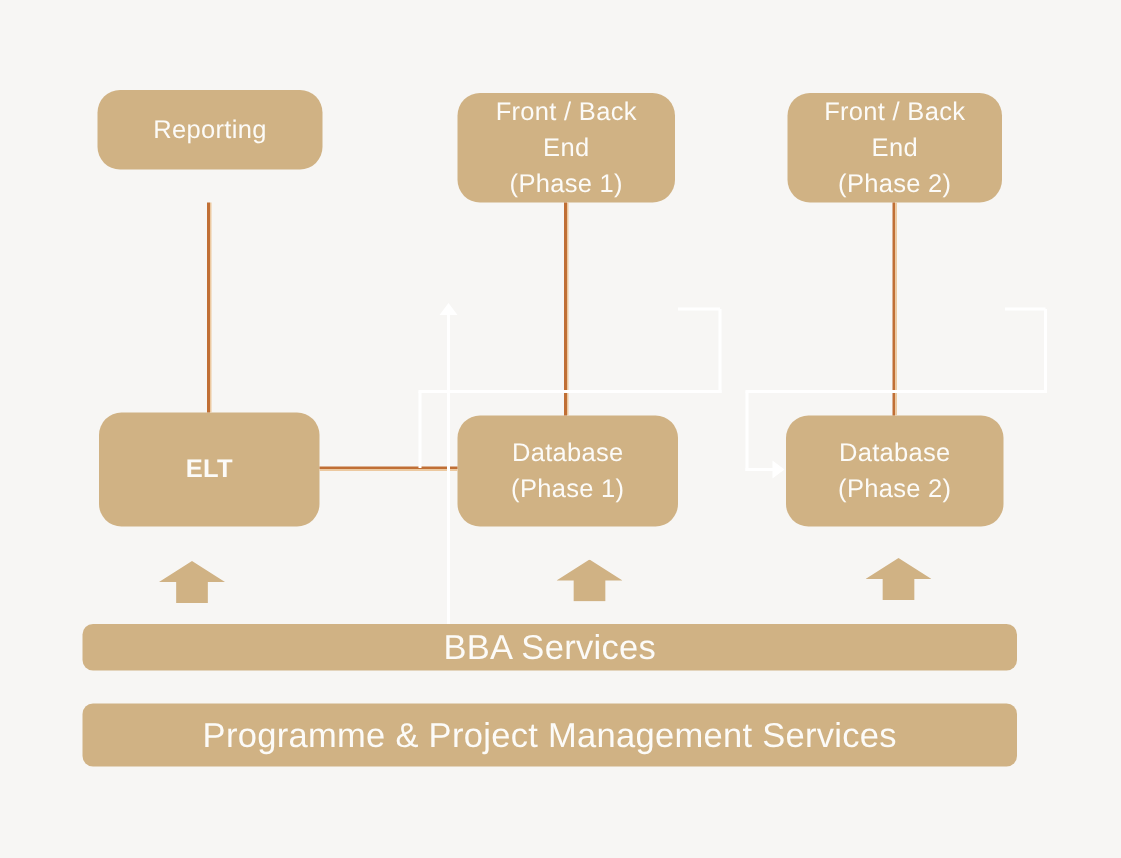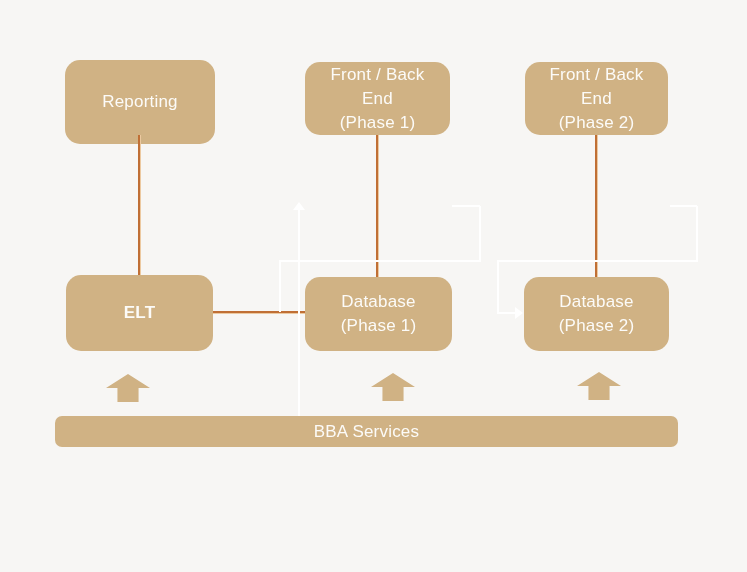--- a/index.html
+++ b/index.html
@@ -37,21 +37,21 @@
     letter-spacing:.2px;
   }
   .bar{
     position:absolute;
     background:var(--tan);
     border-radius:7px;
     color:var(--text);
     display:flex;
     align-items:center;
     justify-content:center;
-    font-size:17px;
+    font-size:23px;
     letter-spacing:.2px;
     text-align:center;
   }
   .oline{
     position:absolute;
   }
   .oline.v{
     width:3px;
     background:linear-gradient(90deg, var(--orange) 0 60%, var(--orange_light) 60% 100%);
   }
@@ -85,21 +85,21 @@
     height:28px;
     background:var(--tan);
     clip-path:polygon(50% 0, 100% 50%, 74% 50%, 74% 100%, 26% 100%, 26% 50%, 0 50%);
   }
 </style>
 </head>
 <body>
 
 <div class="canvas">
 
-  <div class="box" style="left:65px;top:60px;width:150px;height:84px;">
+  <div class="box" style="left:65px;top:60px;width:150px;height:53px;">
     <span>Reporting</span>
   </div>
 
   <div class="box" style="left:305px;top:62px;width:145px;height:73px;">
     <span>Front / Back</span>
     <span>End</span>
     <span>(Phase 1)</span>
   </div>
 
   <div class="box" style="left:525px;top:62px;width:143px;height:73px;">
@@ -141,14 +141,17 @@
   <div class="wline h" style="left:670px;top:205px;width:27px;"></div>
 
   <div class="uparrow" style="left:106px;top:374px;"></div>
   <div class="uparrow" style="left:371px;top:373px;"></div>
   <div class="uparrow" style="left:577px;top:372px;"></div>
 
   <div class="bar" style="left:55px;top:416px;width:623px;height:31px;">
     <span>BBA Services</span>
   </div>
 
+  <div class="bar" style="left:55px;top:469px;width:623px;height:42px;">
+    <span>Programme &amp; Project Management Services</span>
+  </div>
 
 </div>
 
 </body></html>

